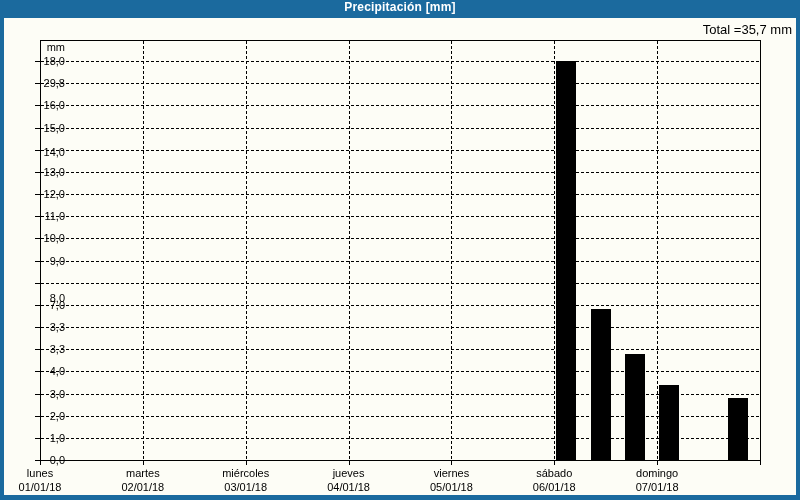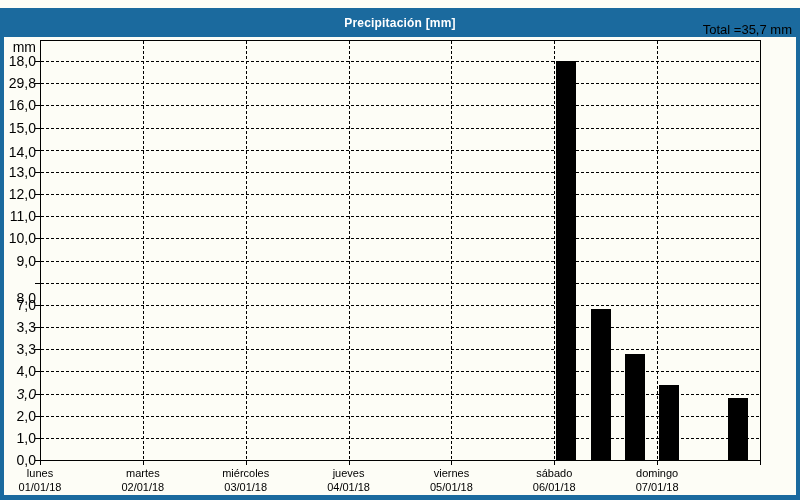--- a/index.html
+++ b/index.html
@@ -1,31 +1,31 @@
 <!DOCTYPE html>
 <html style="--blue: #1b6a9e; --bg: #fdfdf6;"><head>
 <meta charset="utf-8">
 <style>
   html,body{margin:0;padding:0;background:#ffffff;}
   body{width:800px;height:500px;font-family:"Liberation Sans",sans-serif;color:#000;}
   .window{position:relative;width:800px;height:500px;overflow:hidden;background:var(--bg,#fdfdf6);}
-  .titlebar{position:absolute;left:0;top:0;width:800px;height:29px;background:var(--blue,#1b6a9e);
-            display:flex;align-items:center;justify-content:center;margin-top:8px;}
+  .titlebar{position:absolute;left:0;top:0;width:800px;height:18px;background:var(--blue,#1b6a9e);
+            display:flex;align-items:flex-start;justify-content:center;}
   .titlebar span{color:#fff;font-size:12px;font-weight:bold;letter-spacing:0.2px;}
   .frame{position:absolute;background:var(--blue,#1b6a9e);}
   .frame.left{left:0;top:18px;width:4px;height:482px;}
   .frame.right{left:796px;top:18px;width:4px;height:482px;}
   .frame.bottom{left:0;top:495px;width:800px;height:5px;}
   .total{position:absolute;top:22px;right:8px;font-size:13px;}
   .plot{position:absolute;left:40px;top:40px;width:721px;height:421px;border:1px solid #000;box-sizing:border-box;}
   .hgrid{position:absolute;height:0;border-top:1px dashed #000;}
   .vgrid{position:absolute;width:0;border-left:1px dashed #000;}
   .ytick{position:absolute;width:5px;height:1px;background:#000;}
   .xtick{position:absolute;width:1px;height:4px;background:#000;}
-  .ylab{position:absolute;left:0;width:36px;text-align:right;font-size:14px;line-height:13px;}
+  .ylab{position:absolute;left:0;width:36px;text-align:right;font-size:11px;line-height:13px;padding-left:29px;}
   .xlab{position:absolute;width:100px;text-align:center;font-size:11px;line-height:13px;}
   .bar{position:absolute;background:#000;}
 </style>
 </head>
 <body>
 
 <div class="window">
   <div class="titlebar">
     <span>Precipitación [mm]</span>
   </div>
@@ -58,21 +58,21 @@
       <div class="vgrid" style="left: 451.429px; top: 41px; height: 418px;"></div>
       <div class="vgrid" style="left: 554.286px; top: 41px; height: 418px;"></div>
       <div class="vgrid" style="left: 657.143px; top: 41px; height: 418px;"></div>
       <div class="ytick" style="left: 35px; top: 460px;"></div>
       <div class="ylab" style="top: 454px;">0,0</div>
       <div class="ytick" style="left: 35px; top: 437.833px;"></div>
       <div class="ylab" style="top: 431.833px;">1,0</div>
       <div class="ytick" style="left: 35px; top: 415.667px;"></div>
       <div class="ylab" style="top: 409.667px;">2,0</div>
       <div class="ytick" style="left: 35px; top: 393.5px;"></div>
-      <div class="ylab" style="top: 387.5px; font-style: italic;">3,0</div>
+      <div class="ylab" style="top: 387.5px;">3,0</div>
       <div class="ytick" style="left: 35px; top: 371.333px;"></div>
       <div class="ylab" style="top: 365.333px;">4,0</div>
       <div class="ytick" style="left: 35px; top: 349.167px;"></div>
       <div class="ylab" style="top: 343.167px;">3,3</div>
       <div class="ytick" style="left: 35px; top: 327px;"></div>
       <div class="ylab" style="top: 321px;">3,3</div>
       <div class="ytick" style="left: 35px; top: 304.833px;"></div>
       <div class="ylab" style="top: 298.833px;">7,0</div>
       <div class="ytick" style="left: 35px; top: 282.667px;"></div>
       <div class="ylab" style="top: 292px;">8,0</div>

